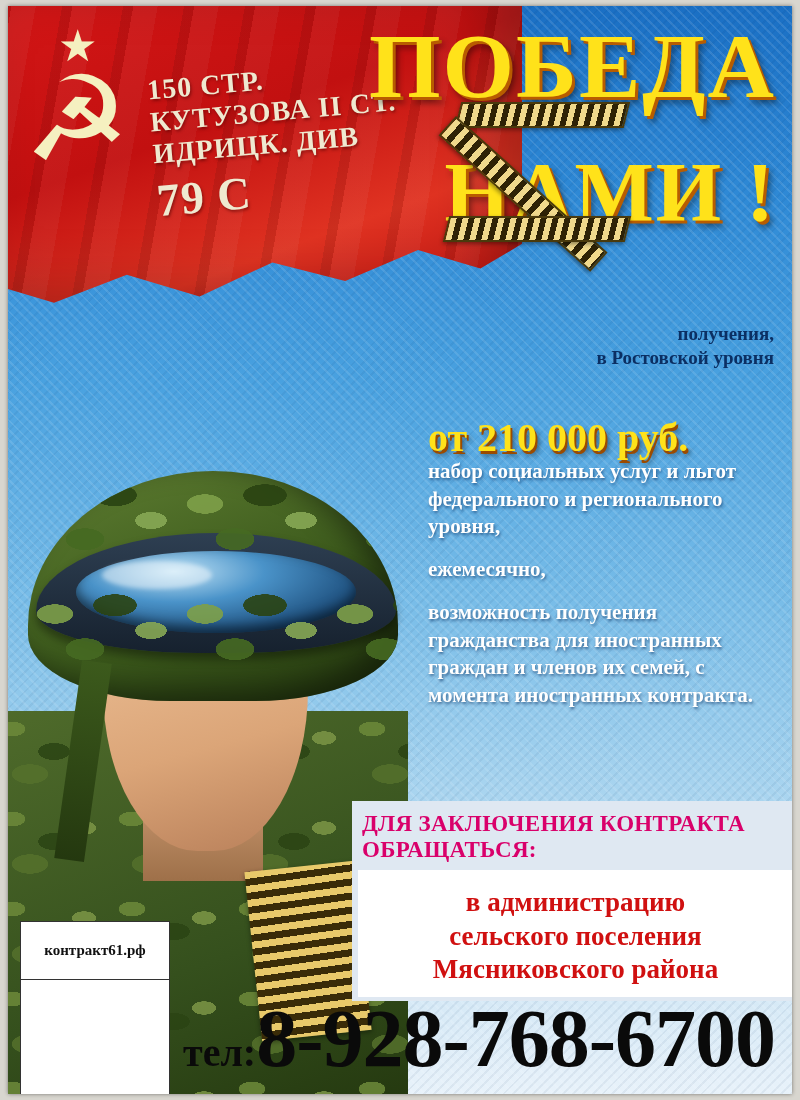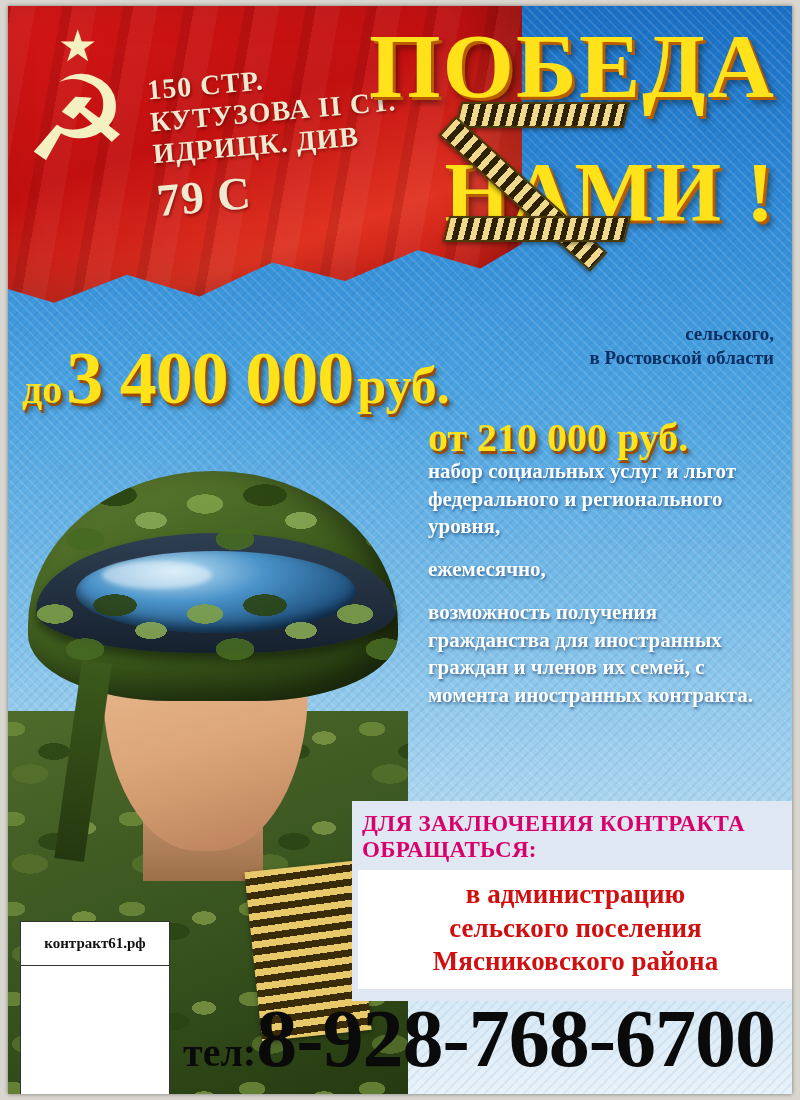--- a/index.html
+++ b/index.html
@@ -190,41 +190,41 @@
     box-shadow:0 2px 5px rgba(0,0,0,.4);
   }
 
   
   .qr-block{
     position:absolute;left:12px;top:915px;width:150px;height:165px;z-index:8;
   }
   .qr-label{
     background:#ffffff;border:1px solid #333;text-align:center;
     font-family:"Liberation Serif",serif;font-size:15px;font-weight:bold;color:#111;
-    padding:13px 0;
+    padding:20px 0;
   }
   .qr-img{
     width:148px;height:132px;background:#fff;border:1px solid #333;border-top:none;
     background-image:
       repeating-linear-gradient(90deg,#000 0 5px,#fff 5px 10px),
       repeating-linear-gradient(0deg,#000 0 5px,#fff 5px 10px);
     background-blend-mode:screen;
   }
 
   
   .contact-panel{
     position:absolute;left:344px;top:795px;width:461px;height:200px;z-index:8;
     background:#dfe8f2;
   }
   .contact-head{
     color:#d9006b;font-family:"Liberation Serif",serif;font-weight:bold;
     font-size:23px;line-height:1.15;padding:10px 8px 6px 10px;letter-spacing:.3px;
   }
   .contact-body{
-    background:#ffffff;margin:0 20px 6px 6px;padding:8px 4px 10px 4px;
+    background:#ffffff;margin:0 20px 6px 6px;padding:16px 4px 10px 4px;
     text-align:center;color:#d01010;
     font-family:"Liberation Serif",serif;font-weight:bold;font-size:27px;line-height:1.25;
   }
 
   
   .phone{
     position:absolute;left:175px;bottom:8px;z-index:9;
     font-family:"Liberation Serif",serif;font-weight:bold;
     color:#0a0a0a;white-space:nowrap;
   }
@@ -253,29 +253,24 @@
     <div class="l2">НАМИ !</div>
   </div>
 
   <div class="z-ribbon">
     <div class="bar top"></div>
     <div class="bar diag"></div>
     <div class="bar bot"></div>
   </div>
 
   <div class="cond-top">
-    <div>сельского,</div>
-    <div>в Ростовской области</div>
-  </div>
-
-  <div class="price-main">
-    <span class="small">до</span>
-    <span class="big">3 400 000</span>
-    <span class="rub">руб.</span>
-  </div>
+    <div>получения,</div>
+    <div>в Ростовской уровня</div>
+  </div>
+
   <div class="price-second">от 210 000 руб.</div>
 
   <div class="benefits">
     <p>набор социальных услуг и льгот федерального и регионального уровня,</p>
     <p>ежемесячно,</p>
     <p>возможность получения гражданства для иностранных граждан и членов их семей, с момента иностранных контракта.</p>
   </div>
 
   <div class="soldier">
     <div class="sd-body"></div>

